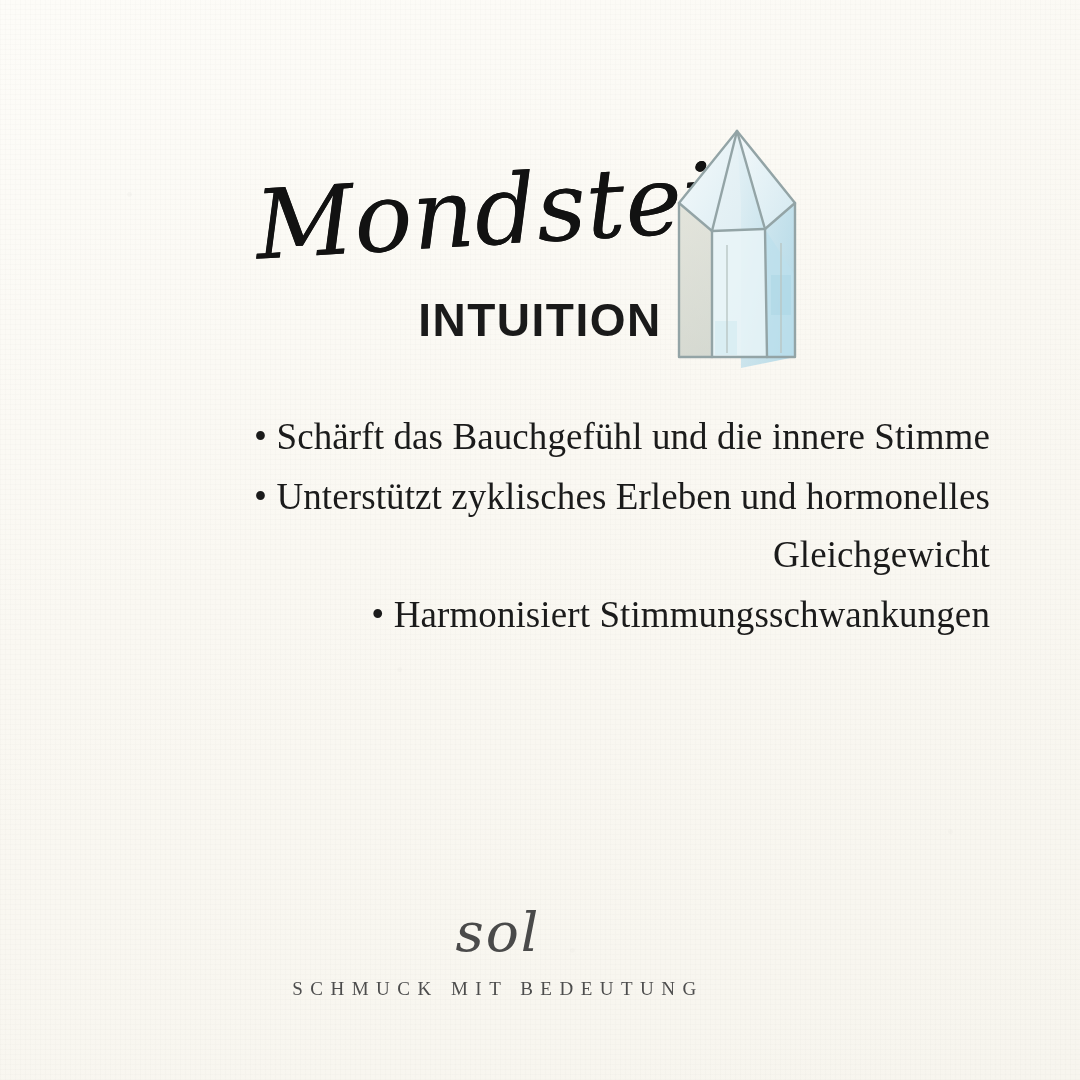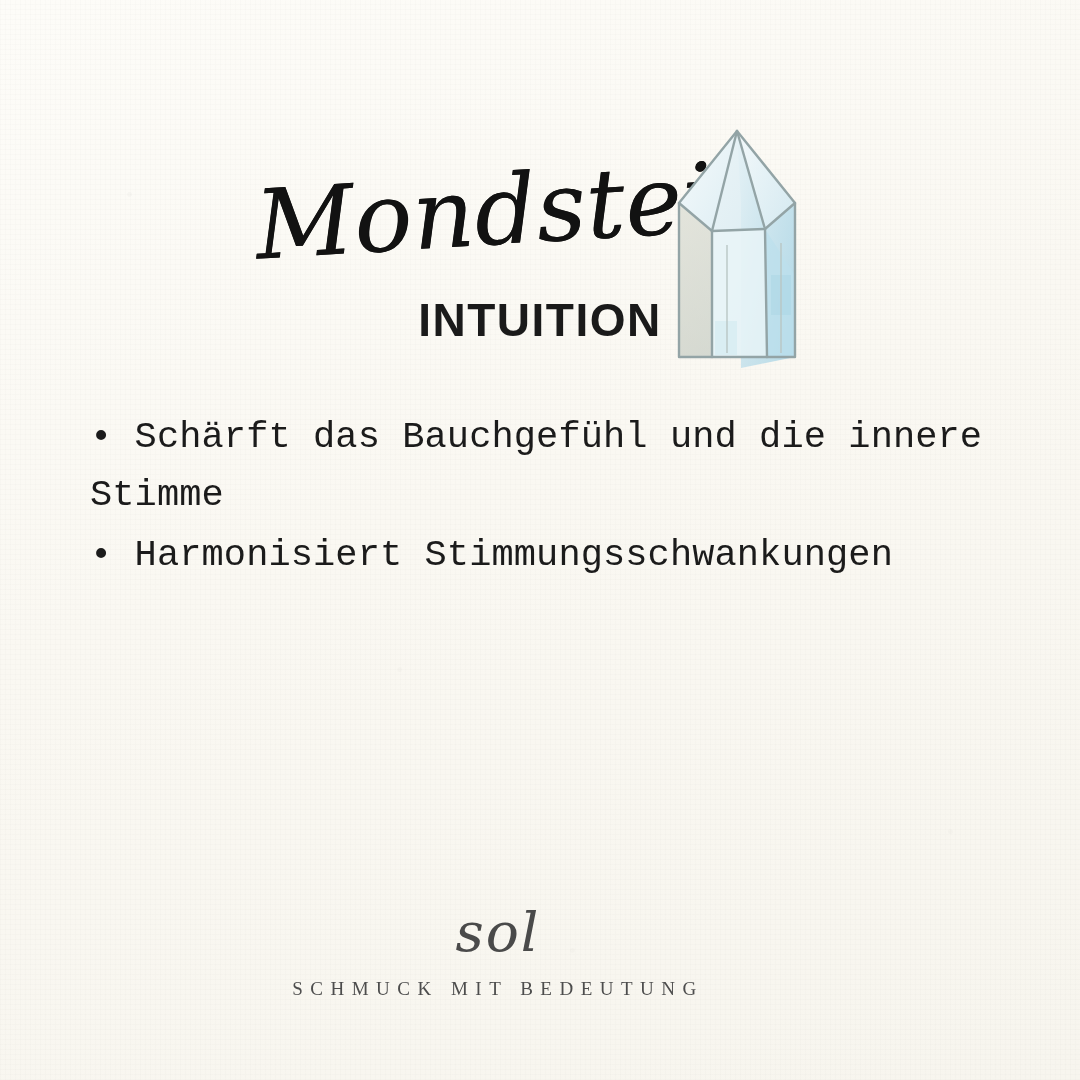--- a/index.html
+++ b/index.html
@@ -76,22 +76,22 @@
     font-size: 46px;
     letter-spacing: 1.5px;
     color: #1a1a1a;
   }
 
   .benefits {
     position: absolute;
     top: 408px;
     left: 90px;
     width: 900px;
-    text-align: left;
-    font-family: Liberation Mono, monospace;
+    text-align: right;
+    font-family: Liberation Serif, serif;
     font-size: 37px;
     line-height: 1.57;
     color: #1b1b1b;
     letter-spacing: 0.1px;
   }
   .benefits .item {
     margin: 0 0 2px 0;
   }
 
   .brand {
@@ -171,20 +171,21 @@
           <path d="M126,118 L126,228"></path>
         </g>
       </svg>
     </div>
   </div>
 
   <div class="subtitle">INTUITION</div>
 
   <div class="benefits">
     <p class="item">• Schärft das Bauchgefühl und die innere Stimme</p>
+    <p class="item">• Unterstützt zyklisches Erleben und hormonelles Gleichgewicht</p>
     <p class="item">• Harmonisiert Stimmungsschwankungen</p>
   </div>
 
   <div class="brand">
     <div class="brand-mark">sol</div>
     <div class="brand-tagline">SCHMUCK MIT BEDEUTUNG</div>
   </div>
 
 </div>
 

